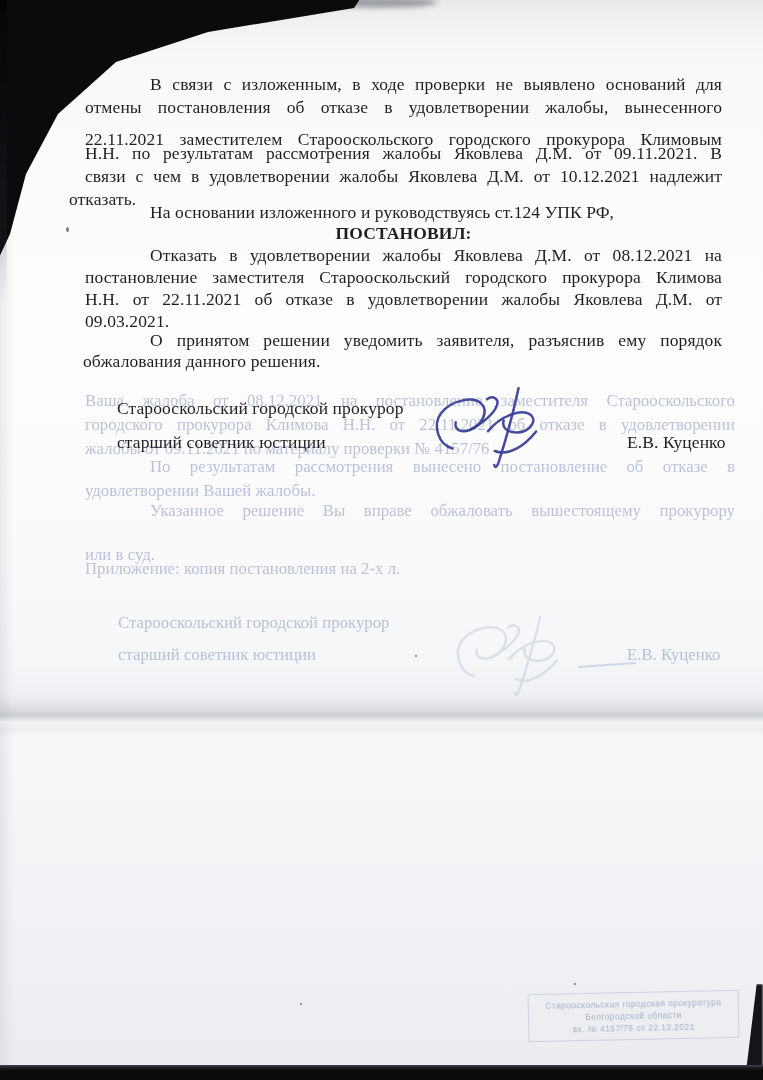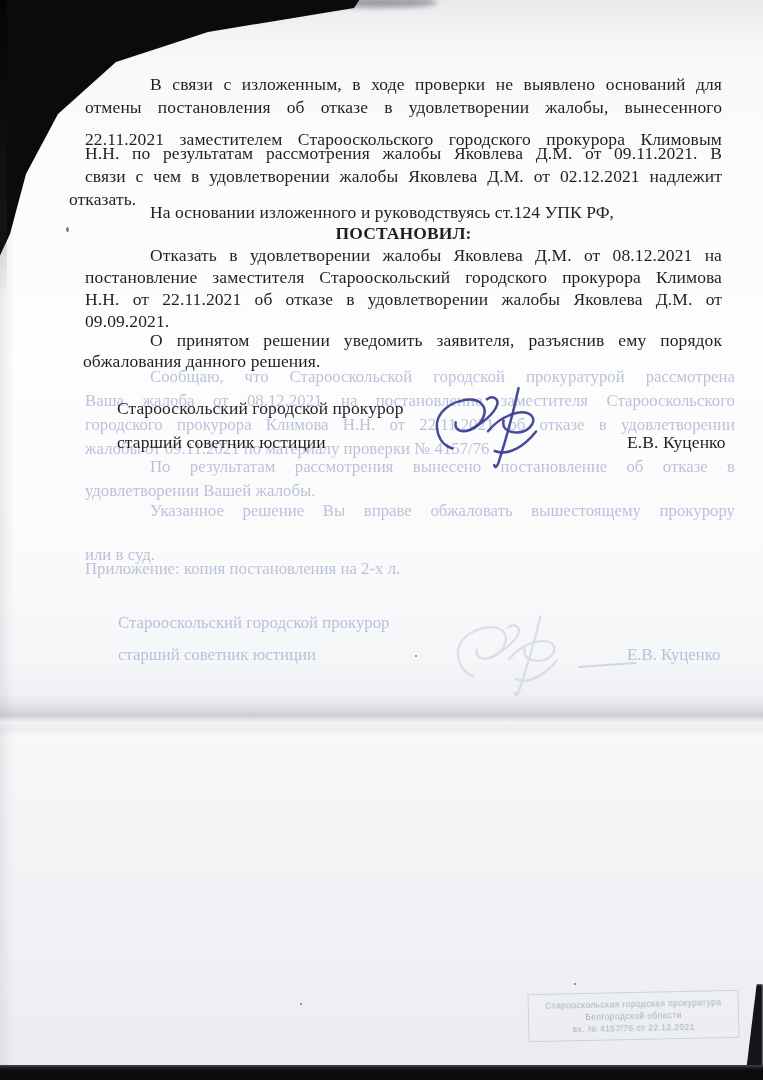--- a/index.html
+++ b/index.html
@@ -71,21 +71,20 @@
     text-align:center; font-family:"Liberation Sans","DejaVu Sans",sans-serif;
     font-size:8.5px; letter-spacing:.4px; color:rgba(135,146,176,.8);
     filter:blur(.55px); opacity:.85;
   }
 </style>
 </head>
 <body>
 
 <div class="page">
 
-  <div class="bleed bleedj" style="left:150px; top:366px; width:585px;">Сообщаю, что Старооскольской городской прокуратурой рассмотрена</div>
   <div class="bleed bleedj" style="left:85px; top:390px; width:650px;">Ваша жалоба от 08.12.2021 на постановление заместителя Старооскольского</div>
   <div class="bleed bleedj" style="left:85px; top:414px; width:650px;">городского прокурора Климова Н.Н. от 22.11.2021 об отказе в удовлетворении</div>
   <div class="bleed" style="left:85px; top:438px;">жалобы от 09.11.2021 по материалу проверки № 4157/76</div>
   <div class="bleed bleedj" style="left:150px; top:456px; width:585px;">По результатам рассмотрения вынесено постановление об отказе в</div>
   <div class="bleed" style="left:85px; top:480px;">удовлетворении Вашей жалобы.</div>
   <div class="bleed bleedj" style="left:150px; top:500px; width:585px;">Указанное решение Вы вправе обжаловать вышестоящему прокурору</div>
   <div class="bleed" style="left:85px; top:544px;">или в суд.</div>
   <div class="bleed" style="left:85px; top:558px;">Приложение: копия постановления на 2-х л.</div>
   <div class="bleed" style="left:118px; top:612px;">Старооскольский городской прокурор</div>
   <div class="bleed" style="left:118px; top:644px;">старший советник юстиции</div>
@@ -97,31 +96,31 @@
     <path d="M96,4 C92,20 84,48 74,76 C72,82 70,84 69,80"></path>
     <path d="M64,46 C78,30 100,24 108,32 C114,40 102,50 90,48 C82,47 78,42 80,36"></path>
     <path d="M70,66 C84,72 100,62 112,48"></path>
   </svg>
   <div class="ghost-dash"></div>
 
   <div class="tline just" style="left:85px; top:96px; width:637px;">отмены постановления об отказе в удовлетворении жалобы, вынесенного</div>
   <div class="tline just" style="left:150px; top:73px; width:572px;">В связи с изложенным, в ходе проверки не выявлено оснований для</div>
   <div class="tline just" style="left:85px; top:128px; width:637px;">22.11.2021 заместителем Старооскольского городского прокурора Климовым</div>
   <div class="tline just" style="left:85px; top:142px; width:637px;">Н.Н. по результатам рассмотрения жалобы Яковлева Д.М. от 09.11.2021. В</div>
-  <div class="tline just" style="left:85px; top:165px; width:637px;">связи с чем в удовлетворении жалобы Яковлева Д.М. от 02.12.2021 надлежит</div>
+  <div class="tline just" style="left:85px; top:165px; width:637px;">связи с чем в удовлетворении жалобы Яковлева Д.М. от 10.12.2021 надлежит</div>
   <div class="tline" style="left:69px; top:188px;">отказать.</div>
 
   <div class="tline" style="left:150px; top:201px;">На основании изложенного и руководствуясь ст.124 УПК РФ,</div>
 
   <div class="tline center bold" style="left:85px; top:222px; width:637px;">ПОСТАНОВИЛ:</div>
 
   <div class="tline just" style="left:150px; top:244px; width:572px;">Отказать в удовлетворении жалобы Яковлева Д.М. от 08.12.2021 на</div>
   <div class="tline just" style="left:85px; top:266px; width:637px;">постановление заместителя Старооскольский городского прокурора Климова</div>
   <div class="tline just" style="left:85px; top:288px; width:637px;">Н.Н. от 22.11.2021 об отказе в удовлетворении жалобы Яковлева Д.М. от</div>
-  <div class="tline" style="left:85px; top:310px;">09.09.2021.</div>
+  <div class="tline" style="left:85px; top:310px;">09.03.2021.</div>
 
   <div class="tline just" style="left:150px; top:329px; width:572px;">О принятом решении уведомить заявителя, разъяснив ему порядок</div>
   <div class="tline" style="left:83px; top:350px;">обжалования данного решения.</div>
 
   <div class="tline" style="left:117px; top:397px;">Старооскольский городской прокурор</div>
   <div class="tline" style="left:117px; top:431px;">старший советник юстиции</div>
   <div class="tline" style="left:627px; top:431px;">Е.В. Куценко</div>
 
   <svg class="sig-main" viewBox="0 0 140 90">
     <path d="M28,62 C14,58 8,38 18,26 C28,14 50,10 58,18 C66,26 58,40 46,44 C38,47 30,44 32,36"></path>

